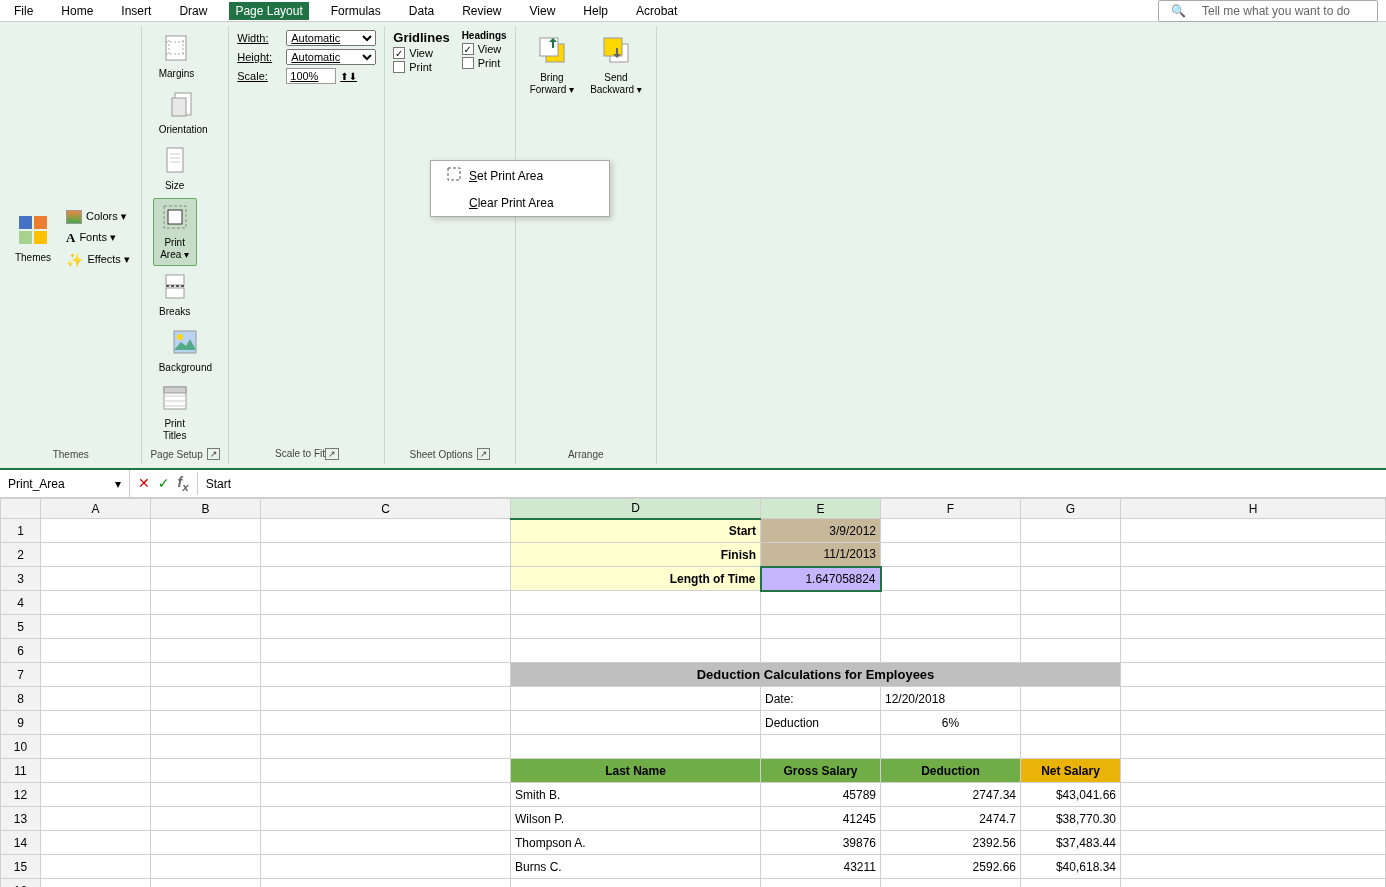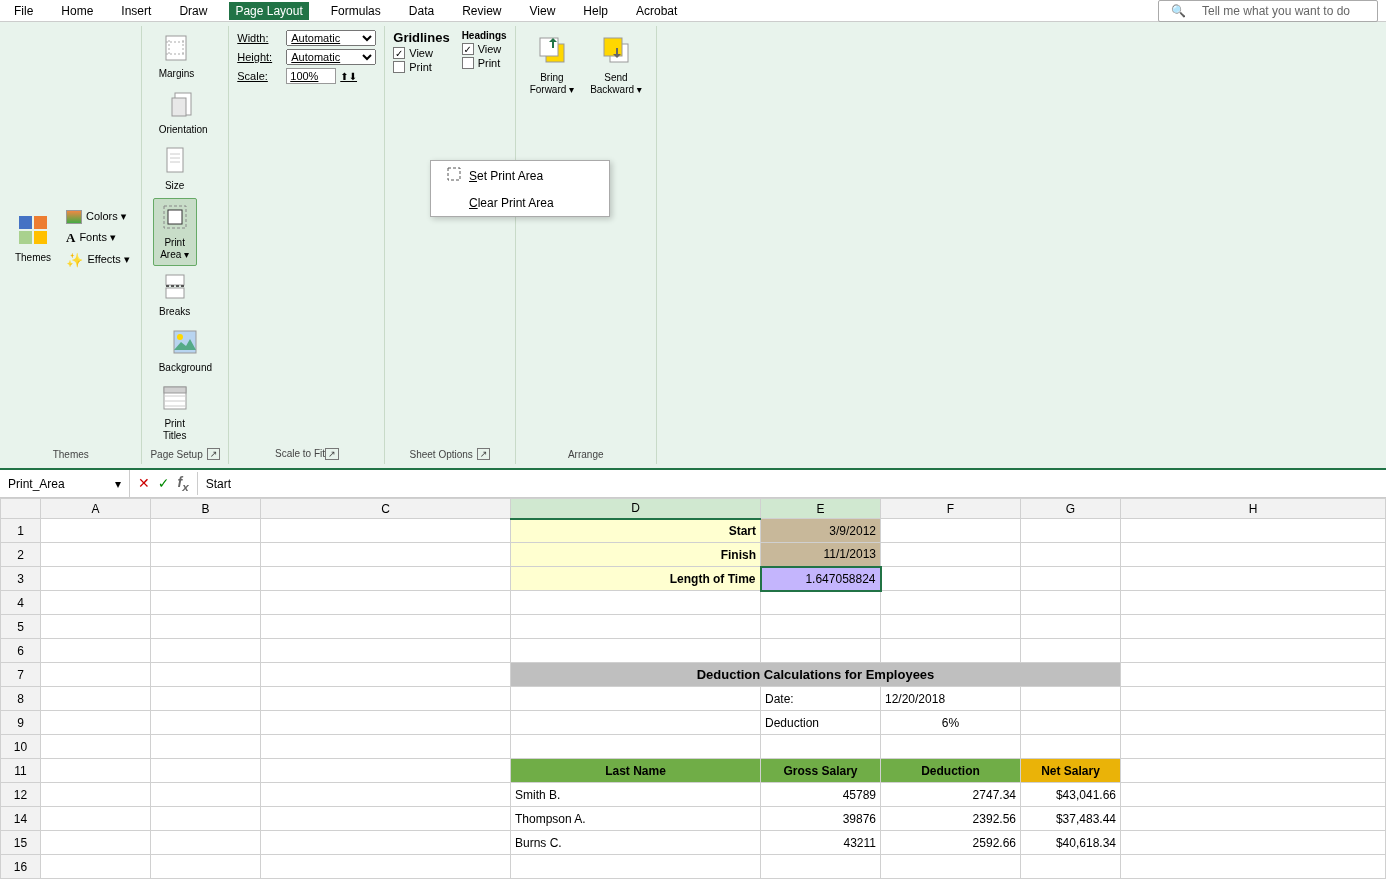--- a/index.html
+++ b/index.html
@@ -645,20 +645,31 @@
         <td class="cell"></td>
         <td class="cell"></td>
         <td class="cell"></td>
         <td class="cell">Smith B.</td>
         <td class="cell cell-right">45789</td>
         <td class="cell cell-right">2747.34</td>
         <td class="cell cell-right">$43,041.66</td>
         <td class="cell"></td>
       </tr>
 
+      <tr>
+        <td class="row-header">13</td>
+        <td class="cell"></td>
+        <td class="cell"></td>
+        <td class="cell"></td>
+        <td class="cell">Wilson P.</td>
+        <td class="cell cell-right">41245</td>
+        <td class="cell cell-right">2474.7</td>
+        <td class="cell cell-right">$38,770.30</td>
+        <td class="cell"></td>
+      </tr>
 
       <tr>
         <td class="row-header">14</td>
         <td class="cell"></td>
         <td class="cell"></td>
         <td class="cell"></td>
         <td class="cell">Thompson A.</td>
         <td class="cell cell-right">39876</td>
         <td class="cell cell-right">2392.56</td>
         <td class="cell cell-right">$37,483.44</td>

